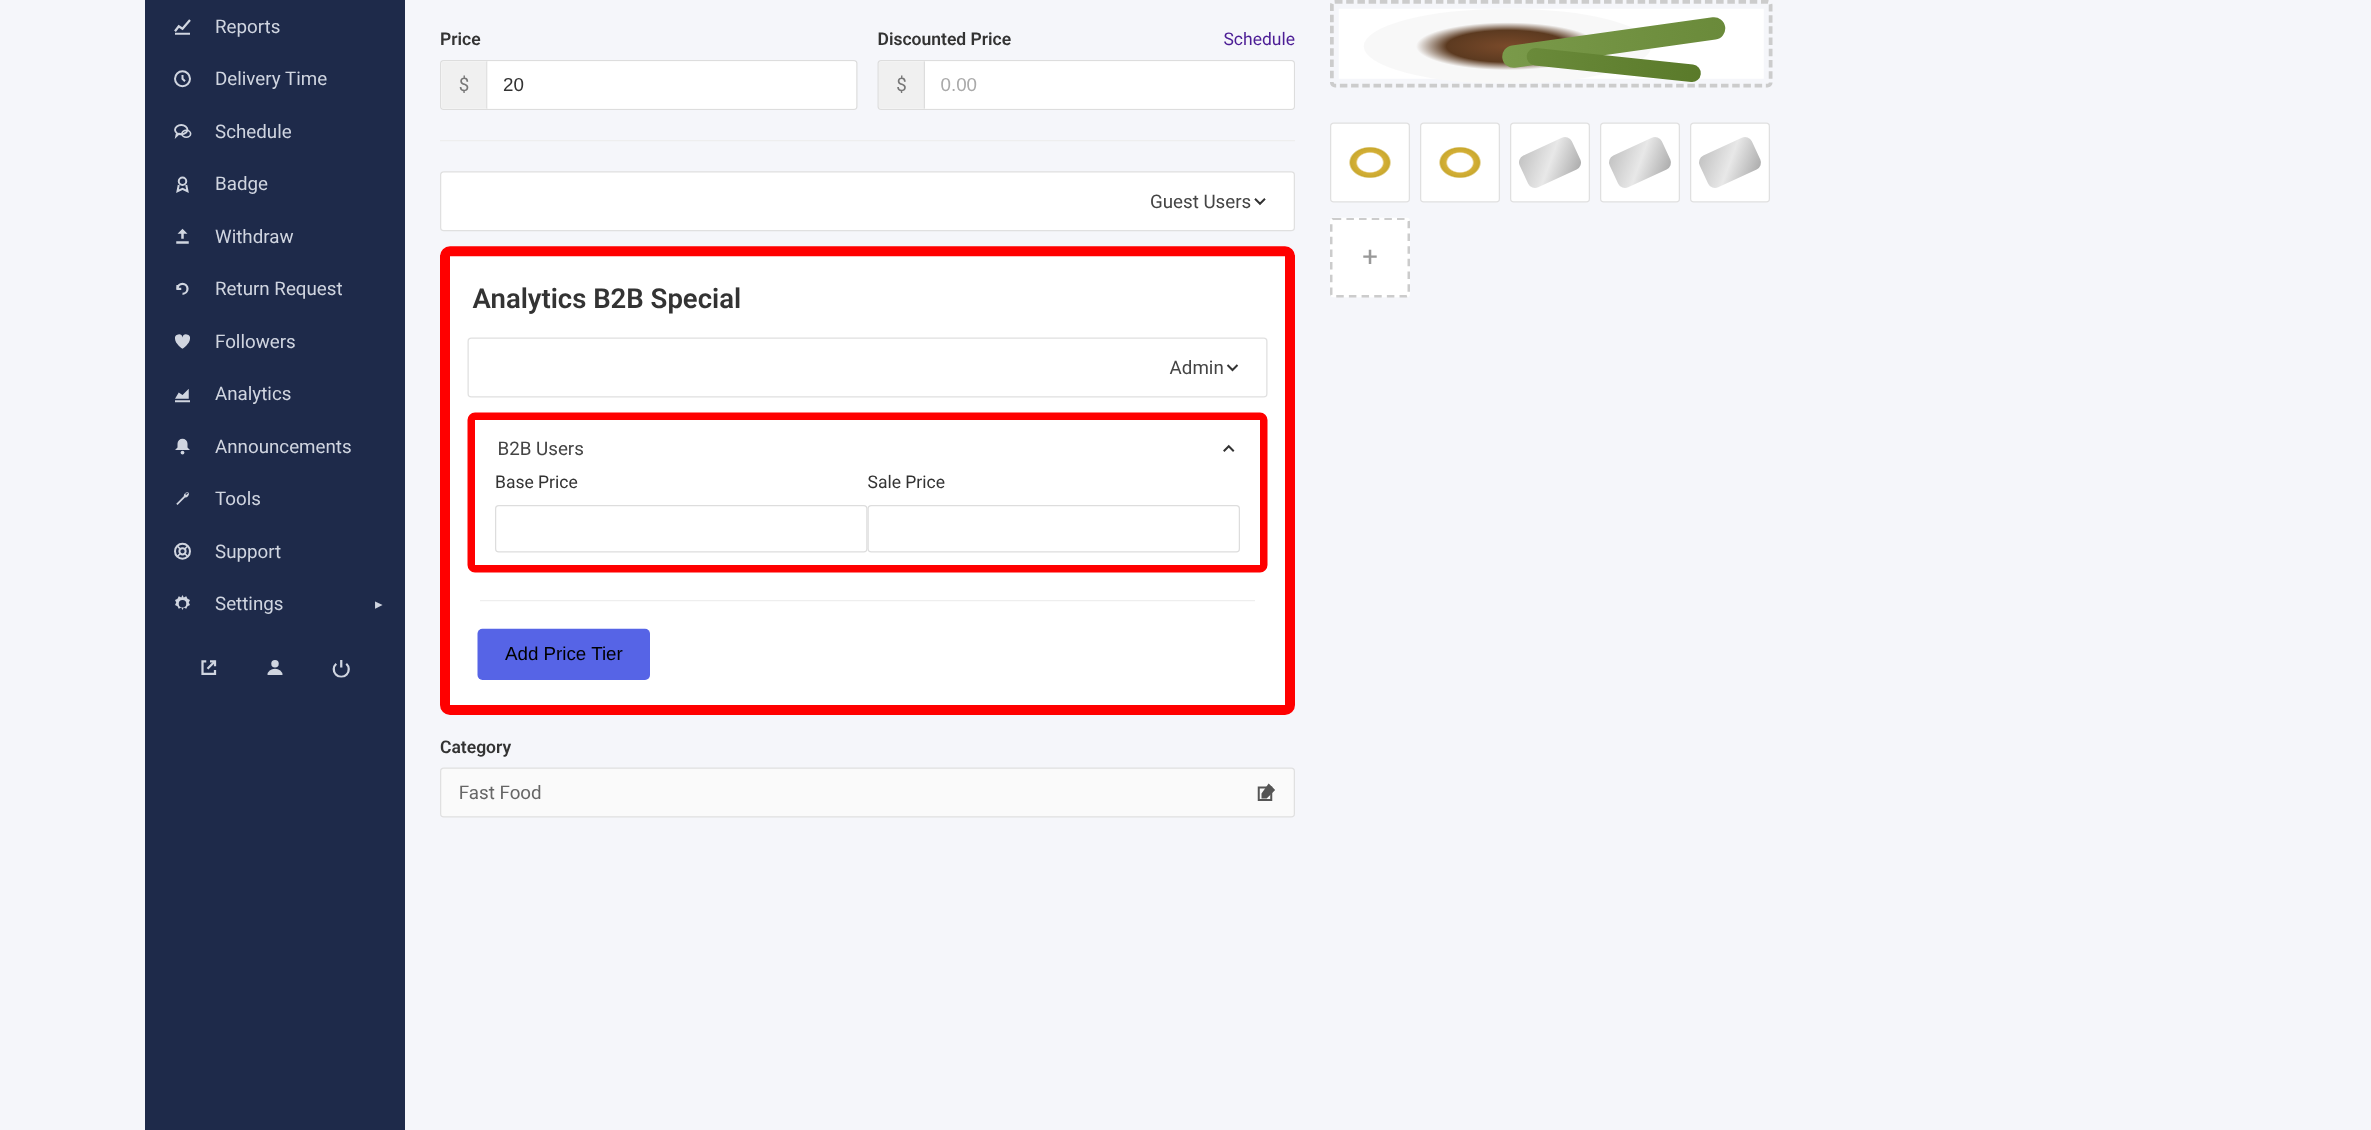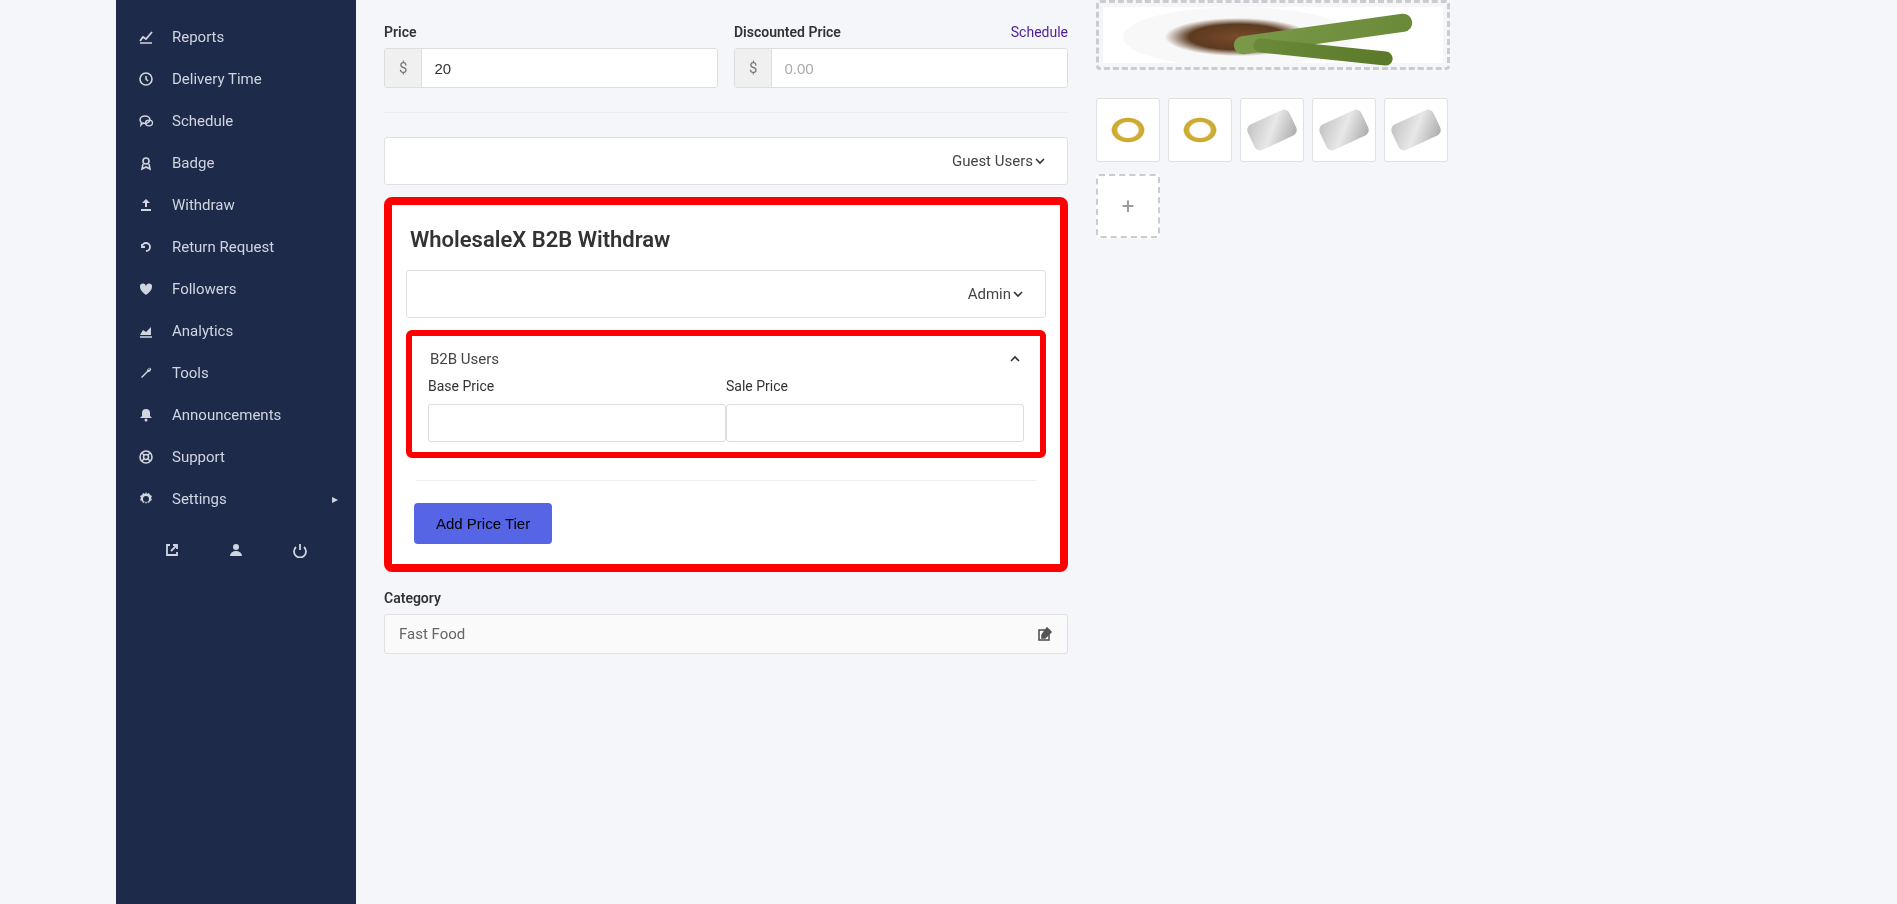--- a/index.html
+++ b/index.html
@@ -10,24 +10,24 @@
     body {
       font-family: -apple-system, BlinkMacSystemFont, "Segoe UI", Roboto, Arial, sans-serif;
       background: #f5f6fa;
       color: #333;
     }
     .container {
       display: flex;
       min-height: 100vh;
     }
     .sidebar {
-      width: 240px;
+      width: 208px;
       background: #1e2a4a;
       margin-left: 116px;
-      padding-top: 16px;
+      padding-top: 0;
       flex-shrink: 0;
     }
     .sidebar-item {
       display: flex;
       align-items: center;
       padding: 11px 18px;
       color: #d0d5e0;
       cursor: pointer;
       font-size: 15px;
     }
@@ -377,33 +377,33 @@
         <svg width="16" height="16" viewBox="0 0 16 16" fill="#d0d5e0">
             <path d="M2 12 L5 7 L8 9 L13 4 L13 12 Z"></path>
             <path d="M2 14 H14" stroke="#d0d5e0" stroke-width="1.5"></path>
           </svg>
       </span>
       <span class="sidebar-item-label">Analytics</span>
     </div>
     <div class="sidebar-item">
       <span class="sidebar-icon">
         <svg width="16" height="16" viewBox="0 0 16 16" fill="#d0d5e0">
-            <path d="M13 3 a3 3 0 0 0-4 3 L3 12 l1 1 6-6 a3 3 0 0 0 3-4 l-2 2-1-1 Z"></path>
-          </svg>
-      </span>
-      <span class="sidebar-item-label">Tools</span>
-    </div>
-    <div class="sidebar-item">
-      <span class="sidebar-icon">
-        <svg width="16" height="16" viewBox="0 0 16 16" fill="#d0d5e0">
             <path d="M8 2 a4 4 0 0 1 4 4 v3 l2 2 H2 l2-2 V6 a4 4 0 0 1 4-4 Z"></path>
             <circle cx="8" cy="13" r="1.5"></circle>
           </svg>
       </span>
       <span class="sidebar-item-label">Announcements</span>
+    </div>
+    <div class="sidebar-item">
+      <span class="sidebar-icon">
+        <svg width="16" height="16" viewBox="0 0 16 16" fill="#d0d5e0">
+            <path d="M13 3 a3 3 0 0 0-4 3 L3 12 l1 1 6-6 a3 3 0 0 0 3-4 l-2 2-1-1 Z"></path>
+          </svg>
+      </span>
+      <span class="sidebar-item-label">Tools</span>
     </div>
     <div class="sidebar-item">
       <span class="sidebar-icon">
         <svg width="16" height="16" viewBox="0 0 16 16" fill="none">
             <circle cx="8" cy="8" r="6" stroke="#d0d5e0" stroke-width="1.6"></circle>
             <circle cx="8" cy="8" r="2.5" stroke="#d0d5e0" stroke-width="1.6"></circle>
             <path d="M4 4 L6 6 M12 4 L10 6 M4 12 L6 10 M12 12 L10 10" stroke="#d0d5e0" stroke-width="1.4"></path>
           </svg>
       </span>
       <span class="sidebar-item-label">Support</span>
@@ -468,21 +468,21 @@
         <span>Guest Users</span>
         <span>
           <svg width="14" height="14" viewBox="0 0 14 14" fill="none">
               <path d="M3 5 L7 9 L11 5" stroke="#333" stroke-width="1.6"></path>
             </svg>
         </span>
       </div>
     </div>
 
     <div class="highlighted-section">
-      <div class="section-title">WholesaleX B2B Withdraw</div>
+      <div class="section-title">Analytics B2B Special</div>
 
       <div class="accordion">
         <div class="accordion-header">
           <span>Admin</span>
           <span>
             <svg width="14" height="14" viewBox="0 0 14 14" fill="none">
                 <path d="M3 5 L7 9 L11 5" stroke="#333" stroke-width="1.6"></path>
               </svg>
           </span>
         </div>

